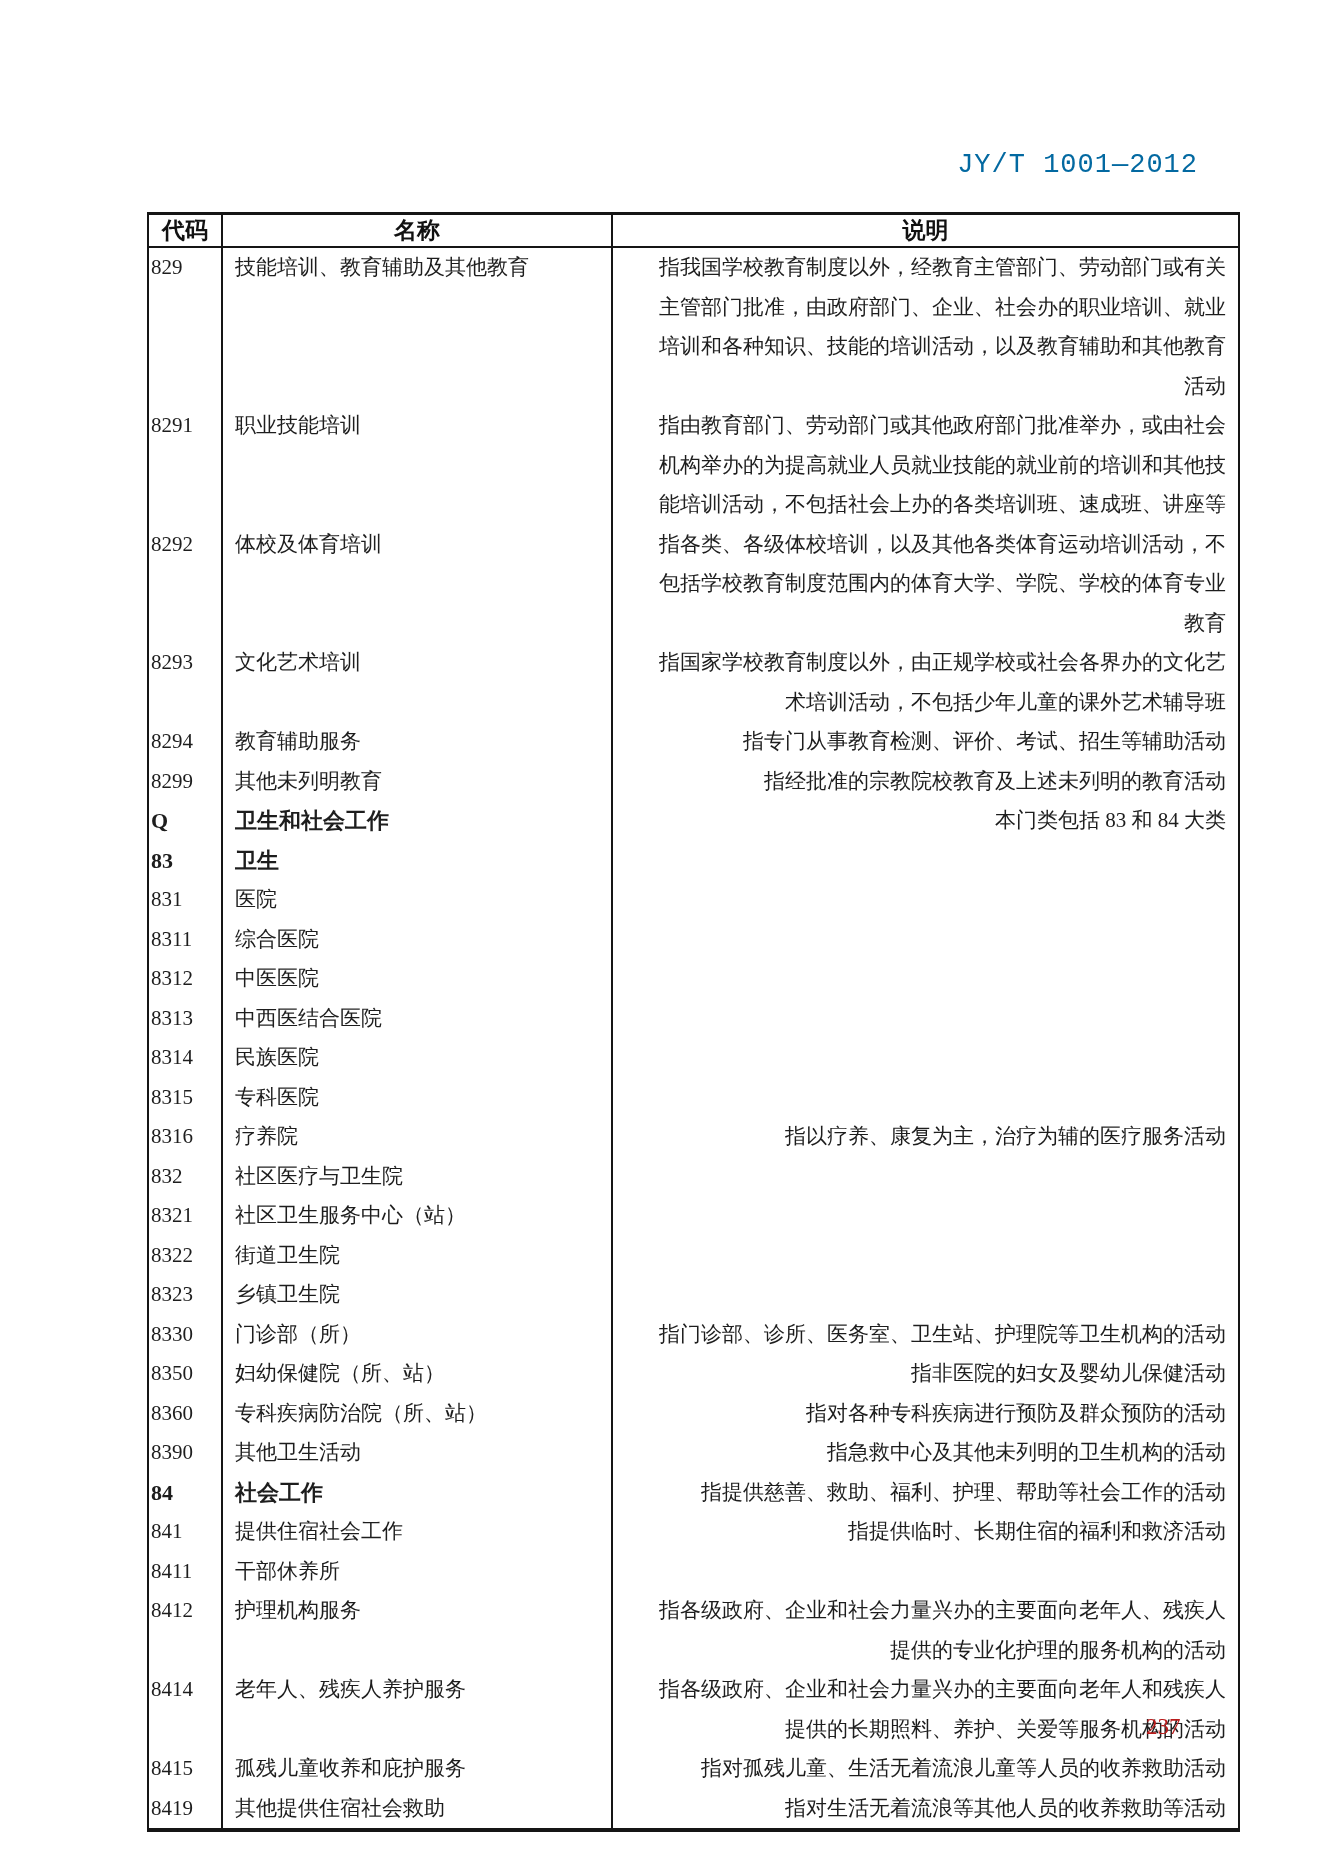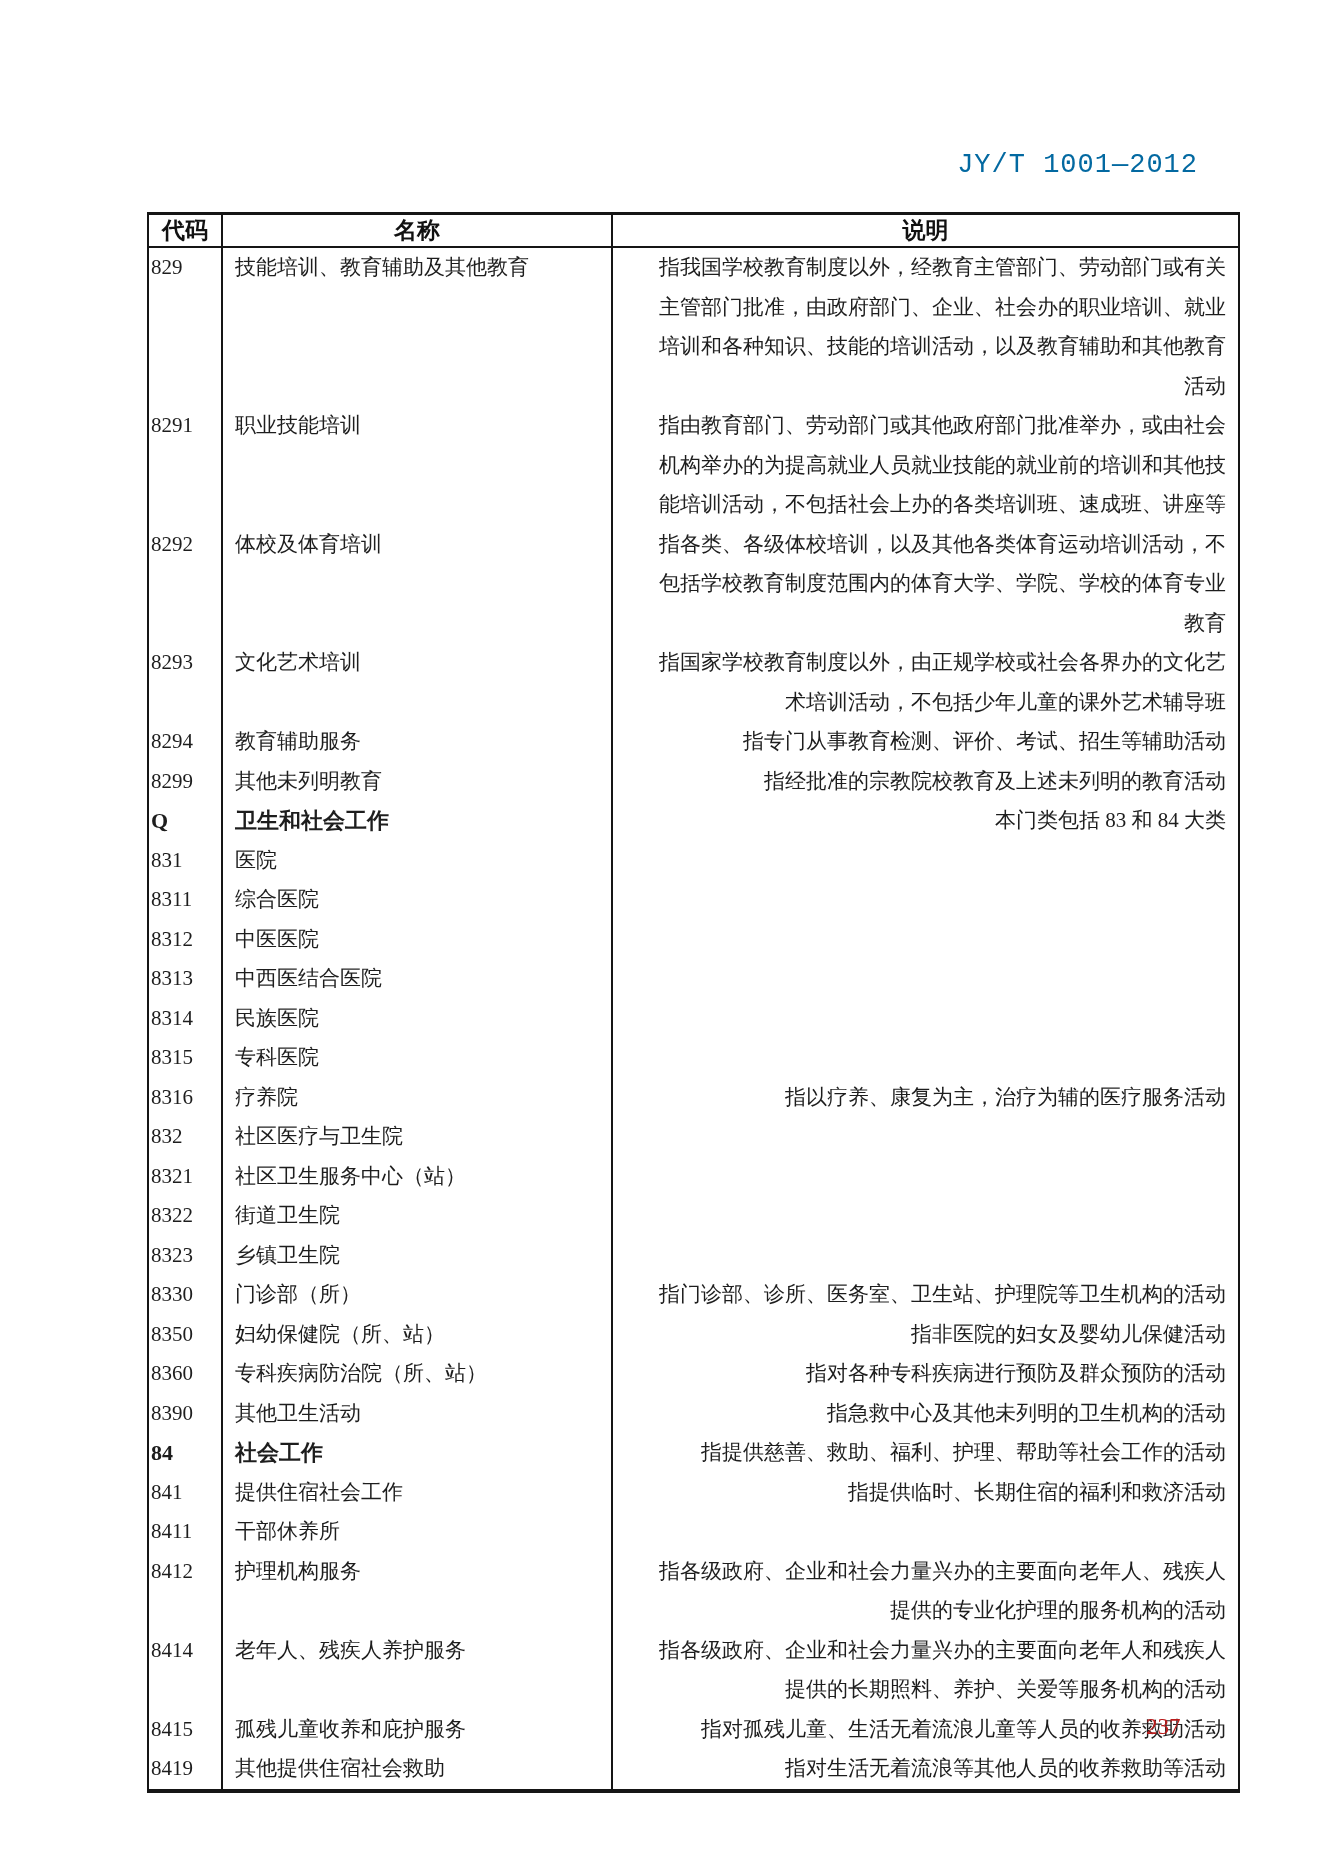--- a/index.html
+++ b/index.html
@@ -111,20 +111,25 @@
         <tr>
           <td class="code">8299</td>
           <td class="name">其他未列明教育</td>
           <td class="desc">指经批准的宗教院校教育及上述未列明的教育活动</td>
         </tr>
         <tr class="bold">
           <td class="code">Q</td>
           <td class="name">卫生和社会工作</td>
           <td class="desc">本门类包括 83 和 84 大类</td>
         </tr>
+        <tr class="bold">
+          <td class="code">83</td>
+          <td class="name">卫生</td>
+          <td class="desc"></td>
+        </tr>
         <tr>
           <td class="code">831</td>
           <td class="name">医院</td>
           <td class="desc"></td>
         </tr>
         <tr>
           <td class="code">8311</td>
           <td class="name">综合医院</td>
           <td class="desc"></td>
         </tr>

